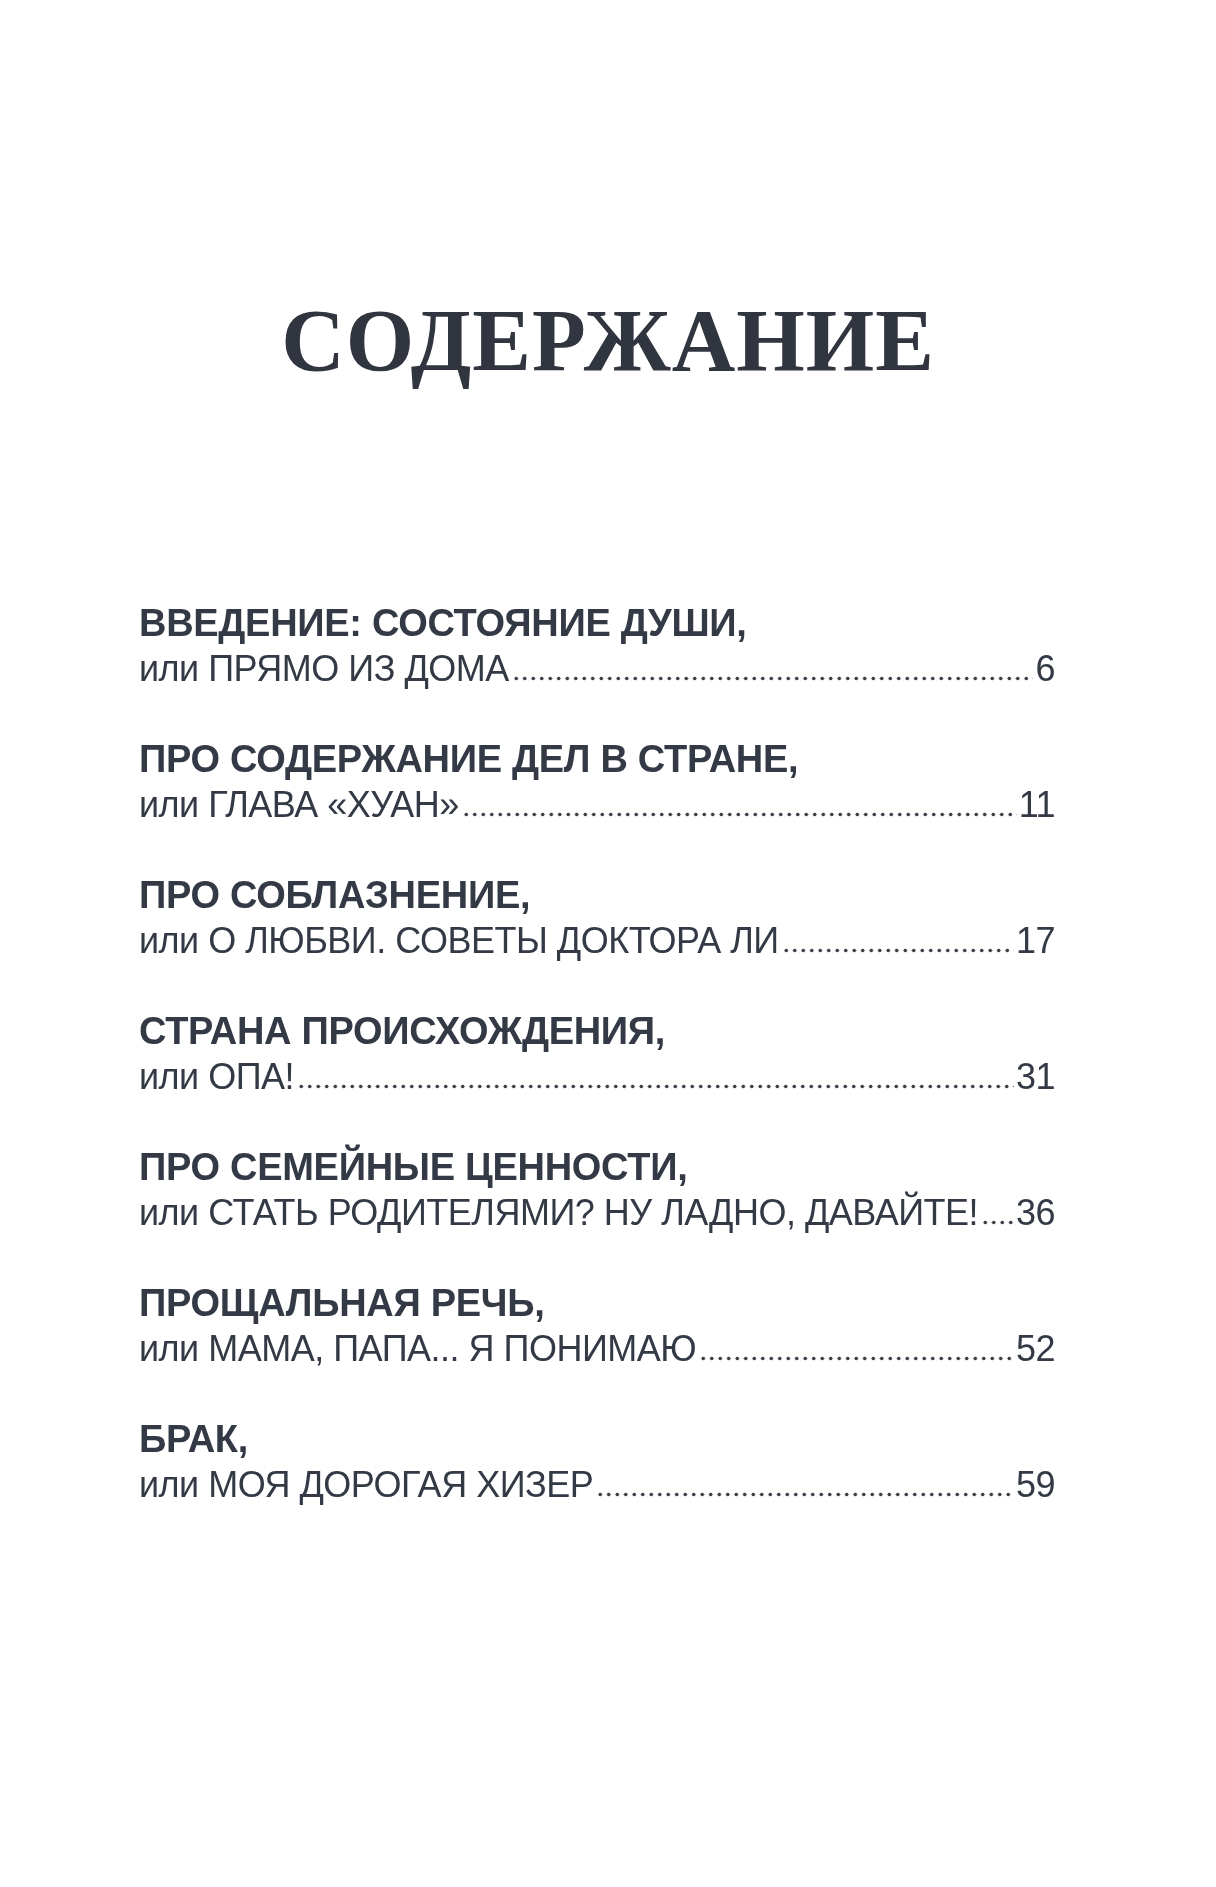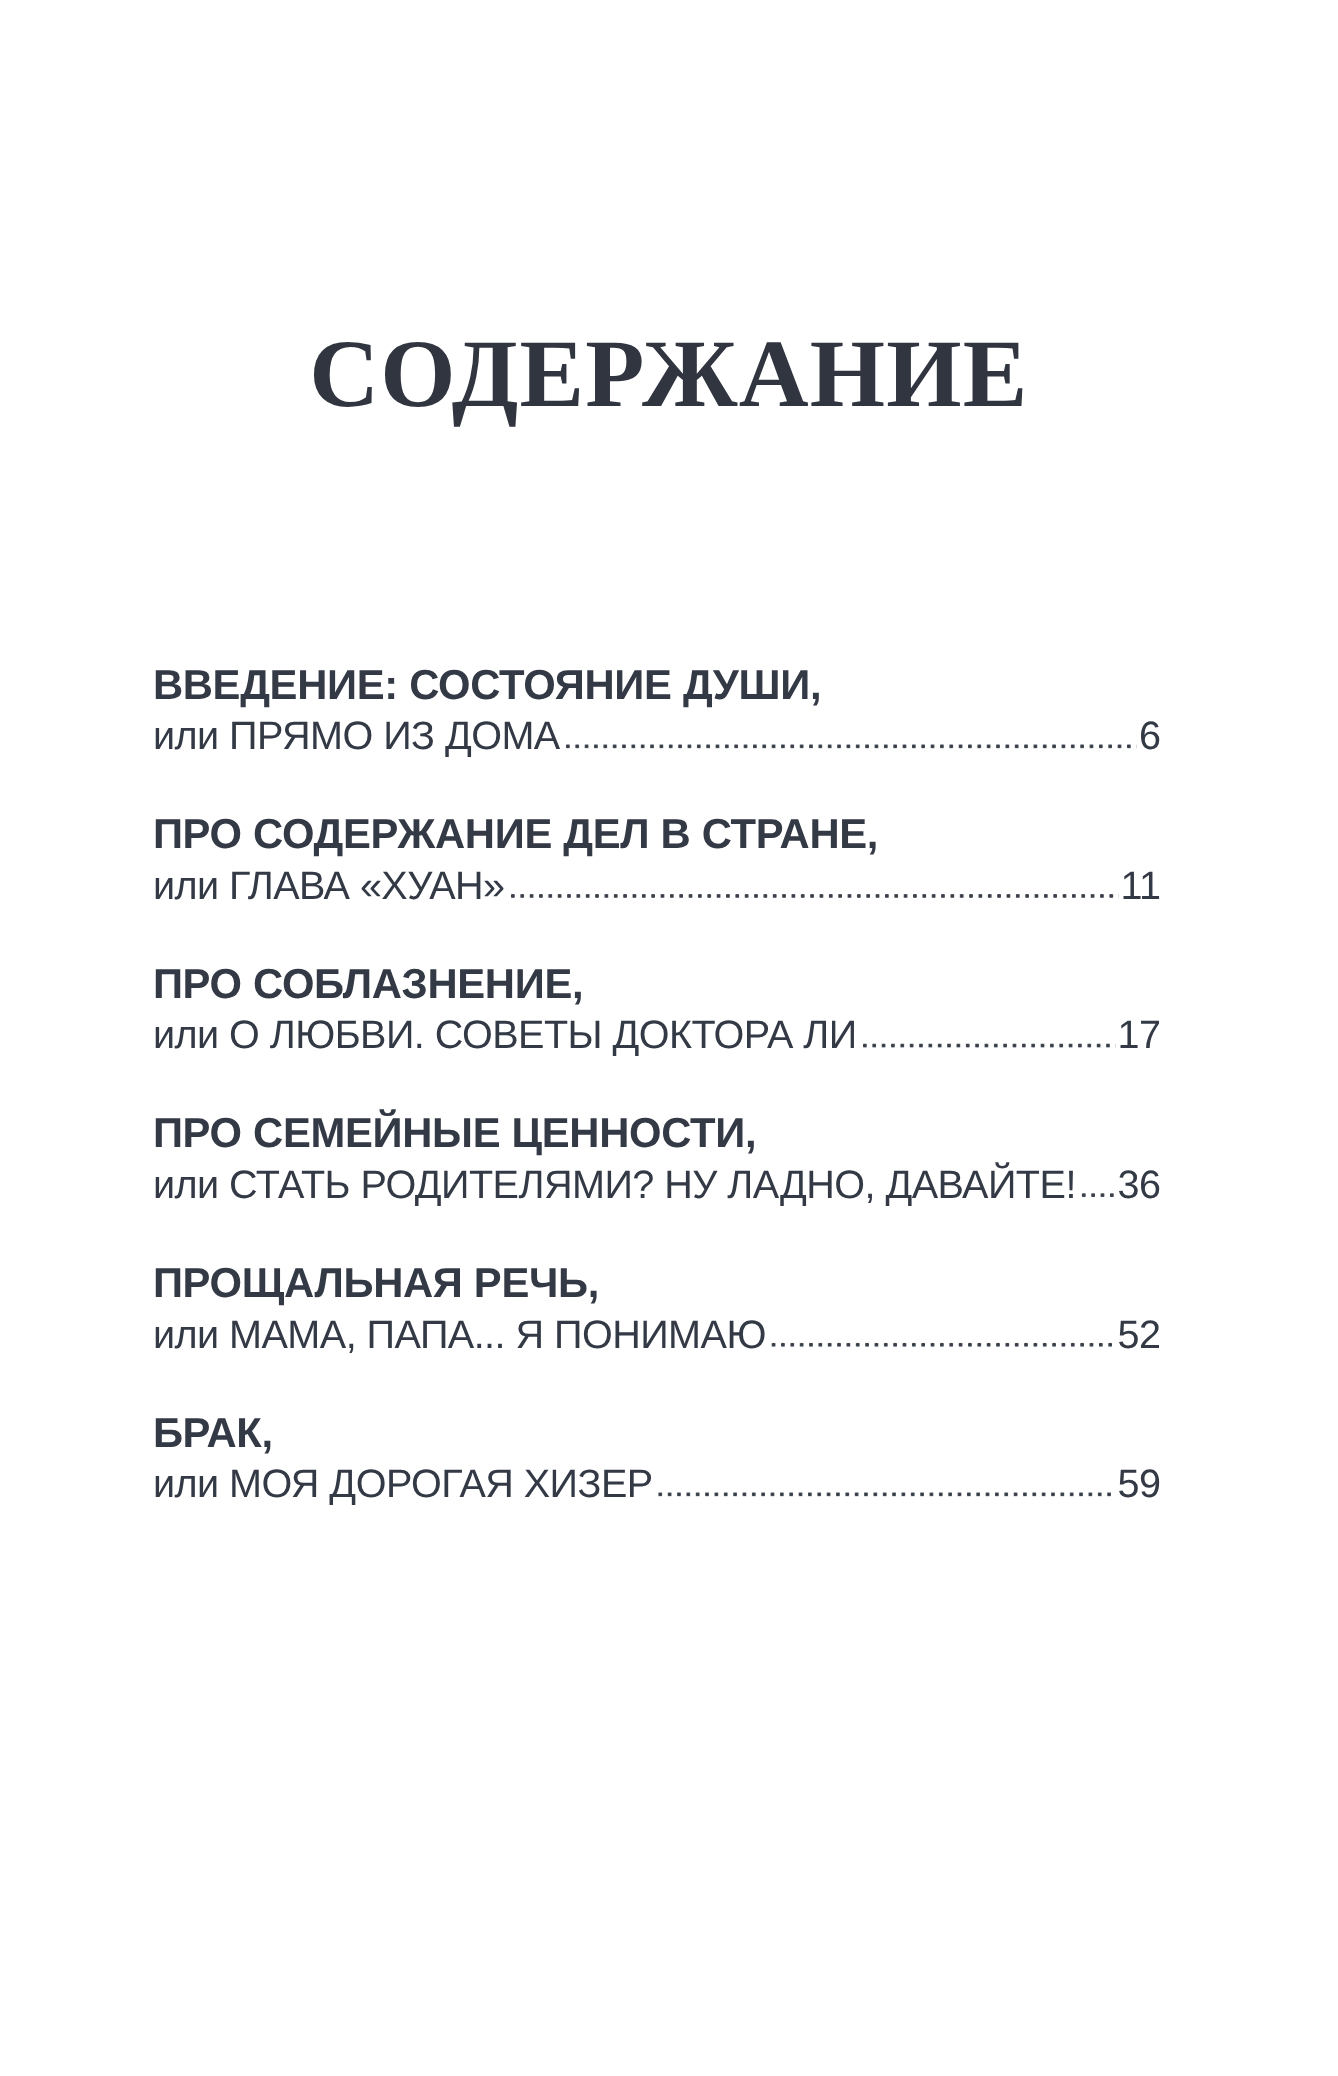--- a/index.html
+++ b/index.html
@@ -103,20 +103,28 @@
 
     <div class="entry">
       <div class="entry-title">ПРО СОБЛАЗНЕНИЕ,</div>
       <div class="entry-sub">
         <span class="sub-text">или О ЛЮБВИ. СОВЕТЫ ДОКТОРА ЛИ</span>
         <span class="leader"></span>
         <span class="page-num">17</span>
       </div>
     </div>
 
+    <div class="entry">
+      <div class="entry-title">СТРАНА ПРОИСХОЖДЕНИЯ,</div>
+      <div class="entry-sub">
+        <span class="sub-text">или ОПА!</span>
+        <span class="leader"></span>
+        <span class="page-num">31</span>
+      </div>
+    </div>
 
     <div class="entry">
       <div class="entry-title">ПРО СЕМЕЙНЫЕ ЦЕННОСТИ,</div>
       <div class="entry-sub">
         <span class="sub-text">или СТАТЬ РОДИТЕЛЯМИ? НУ ЛАДНО, ДАВАЙТЕ!</span>
         <span class="leader"></span>
         <span class="page-num">36</span>
       </div>
     </div>
 

